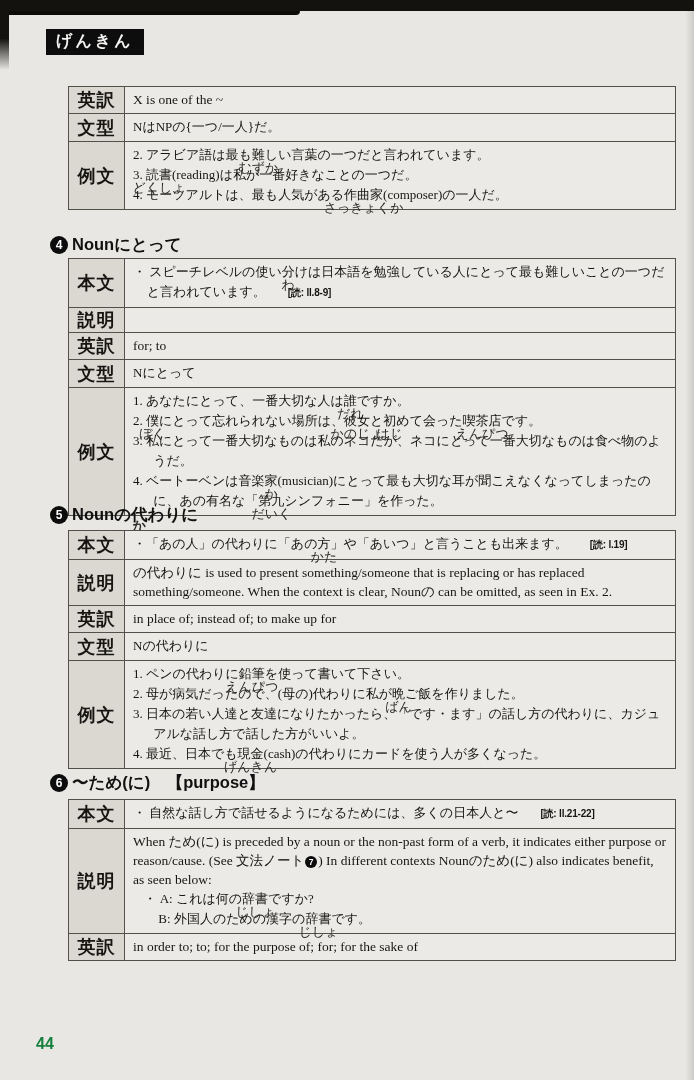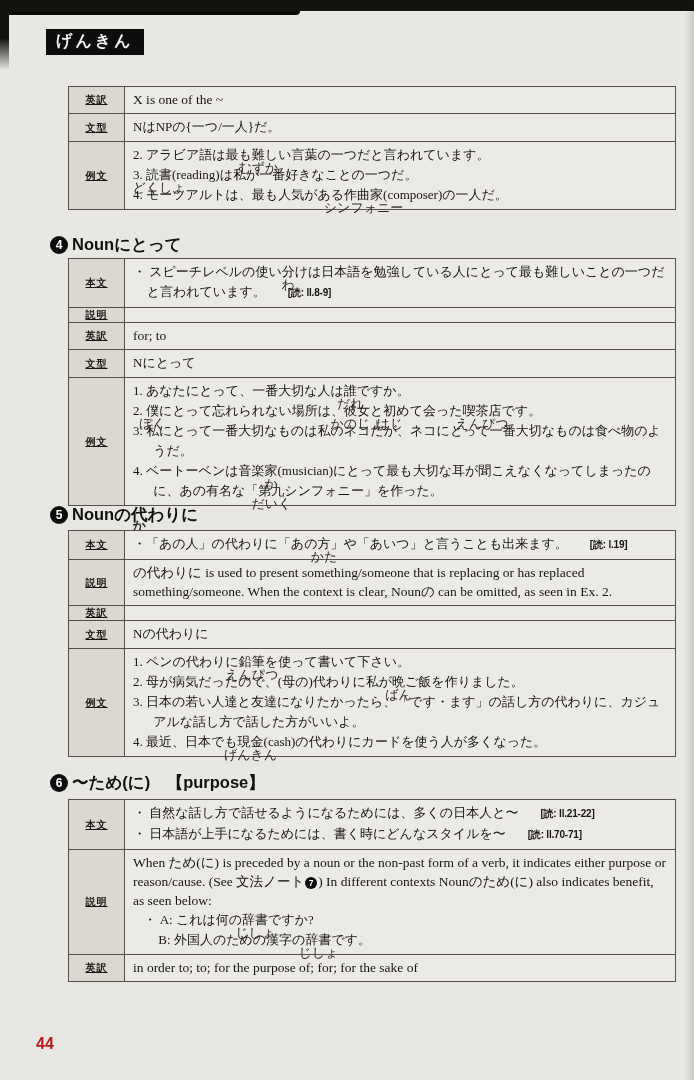--- a/index.html
+++ b/index.html
@@ -32,21 +32,21 @@
     border:1px solid #53504a; background:#eceae6;
   }
   .trow { display:flex; border-top:1px solid #53504a; }
   .trow:first-child { border-top:none; }
   .tlabel {
     width:56px; min-width:56px;
     background:#dbd8d2;
     border-right:1px solid #53504a;
     display:flex; align-items:center; justify-content:center;
     font-family:"Liberation Sans","DejaVu Sans",sans-serif;
-    font-weight:bold; font-size:10px; letter-spacing:1px;text-decoration:underline;
+    font-weight:bold; font-size:18px; letter-spacing:1px;
   }
   .tcell { flex:1; padding:3px 8px 4px 8px; font-size:13px; line-height:20px; }
   .line { }
   .line.num { padding-left:1.55em; text-indent:-1.55em; }
   .line.bullet { padding-left:1.05em; text-indent:-1.05em; }
   .line.sub { margin-left:0.8em; }
   .line.indent-b { margin-left:1.95em; }
   .en { font-size:13.5px; line-height:19px; }
 
   .tag {
@@ -77,21 +77,21 @@
   ruby { position:relative; ruby-position:over; }
   ruby rt {
     position:absolute; top:14px; left:50%; transform:translateX(-50%);
     font-size:13px; line-height:1; color:#2c2a27; white-space:nowrap;
     font-family:Liberation Sans, sans-serif;
   }
 
   .page-num {
     position:absolute; left:36px; top:1035px;
     font-family:"Liberation Sans","DejaVu Sans",sans-serif;
-    font-weight:bold; font-size:16px; color:#b91c1c;
+    font-weight:bold; font-size:16px; color:#15803d;
   }
 </style>
 </head>
 <body>
 
 <div class="scan-top-blotch"></div>
 <div class="scan-top"></div>
 <div class="scan-left"></div>
 <div class="scan-right"></div>
 
@@ -108,21 +108,21 @@
     <div class="tlabel">文型</div>
     <div class="tcell">
       <div class="line">NはNPの{一つ/一人}だ。</div>
     </div>
   </div>
   <div class="trow">
     <div class="tlabel">例文</div>
     <div class="tcell">
       <div class="line num">2. アラビア語は最も<ruby>難<rt>むずか</rt></ruby>しい言葉の一つだと言われています。</div>
       <div class="line num">3. <ruby>読書<rt>どくしょ</rt></ruby>(reading)は私が一番好きなことの一つだ。</div>
-      <div class="line num">4. モーツアルトは、最も人気がある<ruby>作曲家<rt>シンフォニー</rt></ruby>(composer)の一人だ。</div>
+      <div class="line num">4. モーツアルトは、最も人気がある<ruby>作曲家<rt>さっきょくか</rt></ruby>(composer)の一人だ。</div>
     </div>
   </div>
 </div>
 
 <div class="heading" style="top:234px;">
   <span class="cnum">4</span>
   <span>Nounにとって</span>
 </div>
 <div class="gtable" style="top:258px;">
   <div class="trow">
@@ -169,20 +169,23 @@
     </div>
   </div>
   <div class="trow">
     <div class="tlabel">説明</div>
     <div class="tcell en">
       <div class="line">の代わりに is used to present something/someone that is replacing or has replaced something/someone. When the context is clear, Nounの can be omitted, as seen in Ex. 2.</div>
     </div>
   </div>
   <div class="trow">
     <div class="tlabel">英訳</div>
+    <div class="tcell en">
+      <div class="line">in place of; instead of; to make up for</div>
+    </div>
   </div>
   <div class="trow">
     <div class="tlabel">文型</div>
     <div class="tcell">
       <div class="line">Nの代わりに</div>
     </div>
   </div>
   <div class="trow">
     <div class="tlabel">例文</div>
     <div class="tcell">
@@ -196,21 +199,20 @@
 
 <div class="heading" style="top:772px;">
   <span class="cnum">6</span>
   <span>〜ため(に)　【purpose】</span>
 </div>
 <div class="gtable" style="top:799px;">
   <div class="trow">
     <div class="tlabel">本文</div>
     <div class="tcell">
       <div class="line bullet"><span>・ 自然な話し方で話せるようになるためには、多くの日本人と〜</span><span class="tag">[読: ll.21-22]</span></div>
-      <div class="line bullet"><span>・ 日本語が上手になるためには、書く時にどんなスタイルを〜</span><span class="tag">[読: ll.70-71]</span></div>
     </div>
   </div>
   <div class="trow">
     <div class="tlabel">説明</div>
     <div class="tcell">
       <div class="line en">When ため(に) is preceded by a noun or the non-past form of a verb, it indicates either purpose or reason/cause. (See 文法ノート<span class="cnum inline">7</span>) In different contexts Nounのため(に) also indicates benefit, as seen below:</div>
       <div class="line bullet sub">・ A: これは何の<ruby>辞書<rt>じしょ</rt></ruby>ですか?</div>
       <div class="line indent-b">B: 外国人のための漢字の<ruby>辞書<rt>じしょ</rt></ruby>です。</div>
     </div>
   </div>

